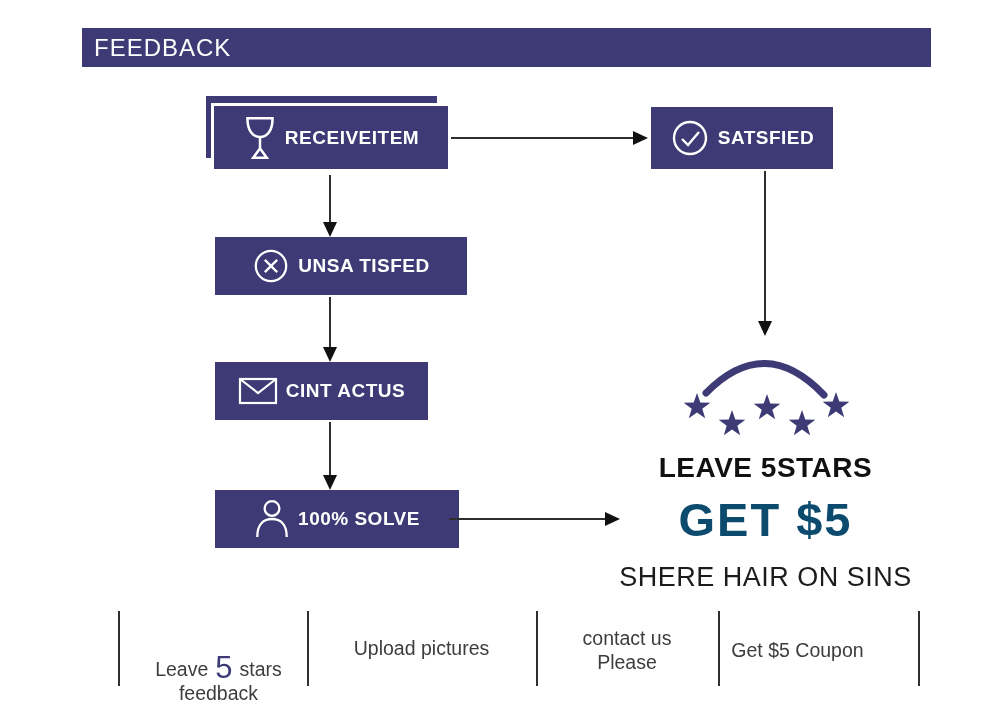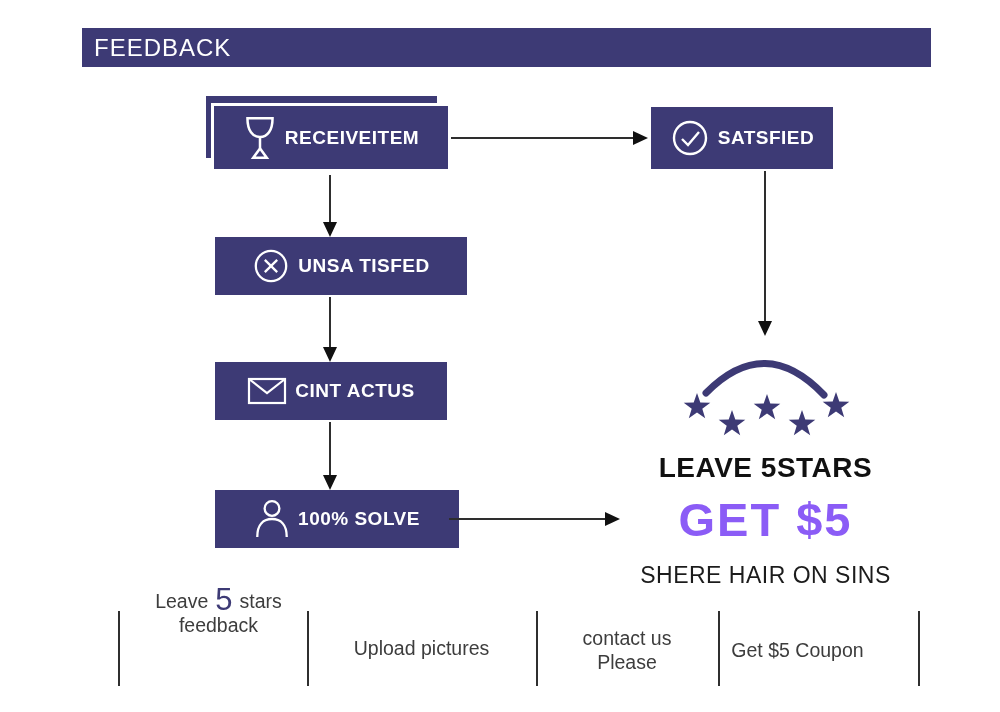--- a/index.html
+++ b/index.html
@@ -17,42 +17,42 @@
   
   .navy-box {
     position:absolute; background:#3d3a75; color:#fff;
     display:flex; align-items:center; justify-content:center; gap:8px;
   }
   .navy-box .label { font-weight:bold; font-size:19px; letter-spacing:.5px; white-space:nowrap; }
   .back-box { position:absolute; left:206px; top:96px; width:231px; height:62px; background:#3d3a75; }
   .box-receive { left:211px; top:103px; width:240px; height:69px; border:3px solid #fff; }
   .box-satisfied { left:651px; top:107px; width:182px; height:62px; }
   .box-unsatisfied { left:215px; top:237px; width:252px; height:58px; }
-  .box-contact { left:215px; top:362px; width:232px; height:58px; }
+  .box-contact { left:215px; top:362px; width:213px; height:58px; }
   .box-solve { left:215px; top:490px; width:244px; height:58px; }
   .icon svg { display:block; }
   
   .hline { position:absolute; height:2px; background:#2e2e2e; }
   .vline { position:absolute; width:2px; background:#2e2e2e; }
   .head-right { position:absolute; width:0; height:0;
     border-top:7px solid transparent; border-bottom:7px solid transparent; border-left:15px solid #111; }
   .head-down { position:absolute; width:0; height:0;
     border-left:7px solid transparent; border-right:7px solid transparent; border-top:15px solid #111; }
   
   .stars-svg { position:absolute; left:658px; top:345px; }
   .reward-line1 { position:absolute; left:613px; top:452px; width:305px; text-align:center;
     font-size:28px; font-weight:bold; color:#111; letter-spacing:.5px; }
   .reward-line2 { position:absolute; left:613px; top:492px; width:305px; text-align:center;
-    font-size:47px; font-weight:bold; color:#8b5cf6; letter-spacing:2px; }
+    font-size:47px; font-weight:bold; color:#0c4a6e; letter-spacing:2px; }
   .reward-line3 { position:absolute; left:613px; top:562px; width:305px; text-align:center;
-    font-size:23px; font-weight:400; color:#1c1c1c; letter-spacing:.5px; }
+    font-size:27px; font-weight:400; color:#1c1c1c; letter-spacing:.5px; }
   
   .divider { position:absolute; top:611px; width:2px; height:75px; background:#2f2f2f; }
   .foot-item { position:absolute; text-align:center; color:#3d3d3d; font-size:19.5px; line-height:24px; }
-  .foot-1 { left:118px; top:588px; width:189px;padding-left:12px; }
+  .foot-1 { left:118px; top:656px; width:189px;padding-left:12px; }
   .foot-2 { left:307px; top:636px; width:229px; }
   .foot-3 { left:536px; top:626px; width:182px; }
   .foot-4 { left:718px; top:638px; width:159px; }
   .big-five { font-size:31px; color:#3d3a75; margin:0 7px; vertical-align:-2px; }
 </style>
 </head>
 <body>
 
 <div class="page">
 

